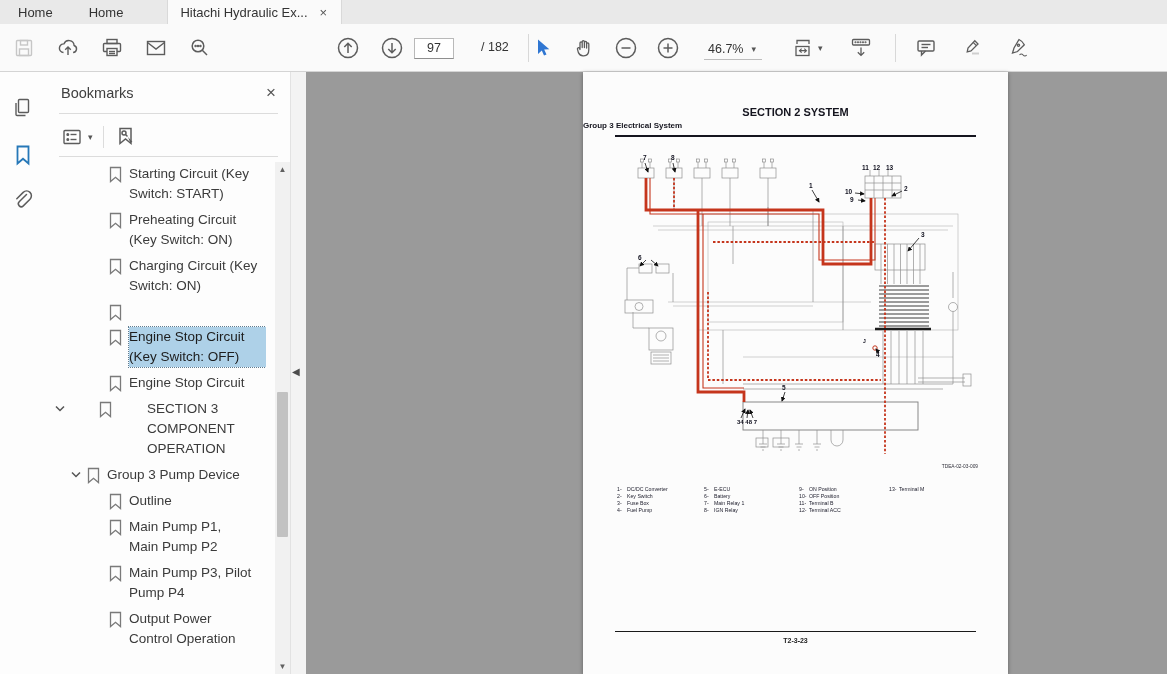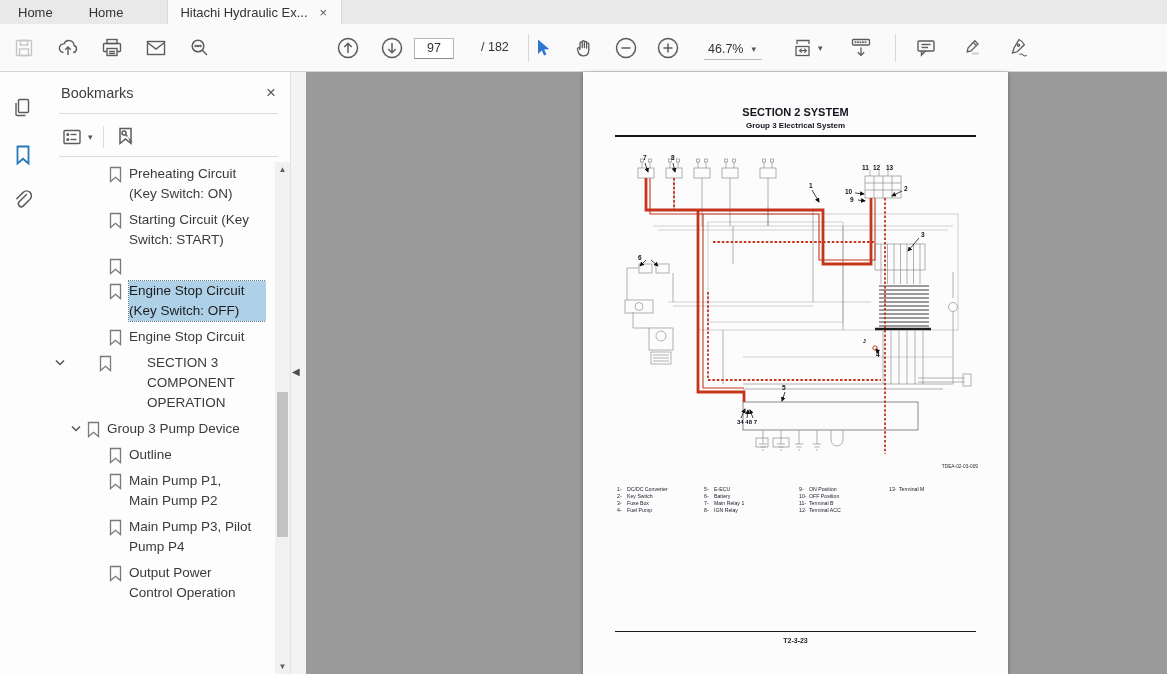--- a/index.html
+++ b/index.html
@@ -50,21 +50,21 @@
   .sb-arrow { position:absolute; left:0; width:15px; height:15px; font-size:8px; color:#606060; text-align:center; line-height:15px; }
   .sb-thumb { position:absolute; left:2px; width:11px; background:#c2c2c2; border-radius:1px; }
 
   .collapse-strip { position:absolute; left:290px; top:0; bottom:0; width:16px; background:#f3f3f3; border-left:1px solid #e2e2e2; }
   .collapse-arrow { position:absolute; top:294px; left:1px; font-size:10px; color:#4d4d4d; }
 
   
   .canvas { position:absolute; left:306px; top:0; right:0; bottom:0; background:#9a9a9a; }
   .page { position:absolute; left:277px; top:0; width:425px; height:602px; background:#fcfcfc; box-shadow:0 1px 4px rgba(0,0,0,.38); }
   .ph1 { position:absolute; top:34px; left:0; right:0; text-align:center; font-size:11px; font-weight:bold; color:#15151f; }
-  .ph2 { position:absolute; top:49px; left:0; right:0; text-align:center; font-size:8px; font-weight:bold; color:#15151f; }
+  .ph2 { position:absolute; top:49px; left:0; right:0; font-size:8px; font-weight:bold; color:#15151f; }
   .hrule { position:absolute; top:63px; left:32px; width:361px; height:2.4px; background:#15151f; }
   .diagram { position:absolute; left:30px; top:80px; width:365px; height:312px; }
   .callout { position:absolute; font-size:6.5px; font-weight:bold; color:#10101e; line-height:1; }
   .figref { position:absolute; top:392px; right:30px; font-size:4.8px; color:#30303a; }
   .legend { position:absolute; top:414px; left:0; right:0; height:40px; }
   .lcol { position:absolute; top:0; }
   .lrow { font-size:5.2px; line-height:7px; color:#1b1b2a; white-space:nowrap; }
   .lnum { display:inline-block; width:10px; }
   .frule { position:absolute; top:559px; left:32px; width:361px; height:1.4px; background:#1a1a1a; }
   .pfooter { position:absolute; top:565px; left:0; right:0; text-align:center; font-size:7px; font-weight:bold; color:#222; }
@@ -278,32 +278,40 @@
       <div class="panel-hr" style="top:84px;"></div>
 
       <div class="bmlist">
 
         <div class="bm-row pad-a">
           <span class="bm-ico">
               <svg class="icon" width="15" height="17" viewBox="0 0 15 17" fill="none" stroke="#7a7a7a" stroke-width="1.3">
                 <path d="M2.5 1.5 h10 v14 l-5 -4.2 l-5 4.2 z"></path>
               </svg>
             </span>
+          <span class="bm-label">Starting Circuit (Key Switch: START)</span>
+        </div>
+
+        <div class="bm-row pad-a">
+          <span class="bm-ico">
+              <svg class="icon" width="15" height="17" viewBox="0 0 15 17" fill="none" stroke="#7a7a7a" stroke-width="1.3">
+                <path d="M2.5 1.5 h10 v14 l-5 -4.2 l-5 4.2 z"></path>
+              </svg>
+            </span>
           <span class="bm-label">Preheating Circuit (Key Switch: ON)</span>
         </div>
 
         <div class="bm-row pad-a">
           <span class="bm-ico">
               <svg class="icon" width="15" height="17" viewBox="0 0 15 17" fill="none" stroke="#7a7a7a" stroke-width="1.3">
                 <path d="M2.5 1.5 h10 v14 l-5 -4.2 l-5 4.2 z"></path>
               </svg>
             </span>
-          <span class="bm-label">Starting Circuit (Key Switch: START)</span>
-        </div>
-
+          <span class="bm-label">Charging Circuit (Key Switch: ON)</span>
+        </div>
 
         <div class="bm-row pad-a">
           <span class="bm-ico">
               <svg class="icon" width="15" height="17" viewBox="0 0 15 17" fill="none" stroke="#7a7a7a" stroke-width="1.3">
                 <path d="M2.5 1.5 h10 v14 l-5 -4.2 l-5 4.2 z"></path>
               </svg>
             </span>
         </div>
 
         <div class="bm-row pad-a">

